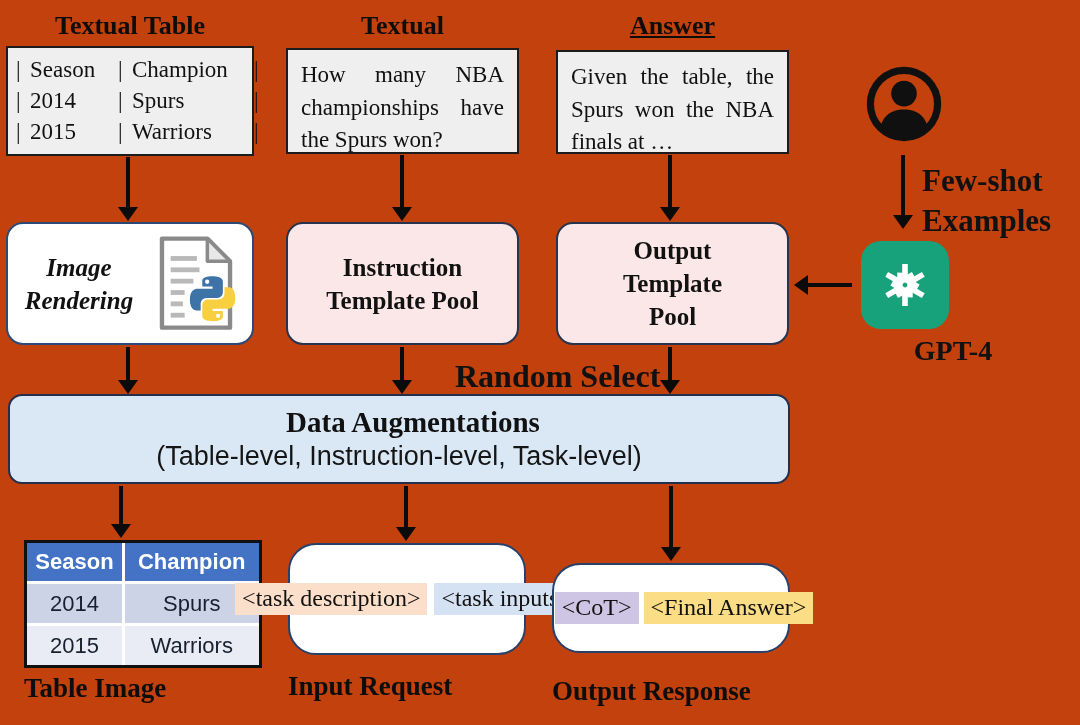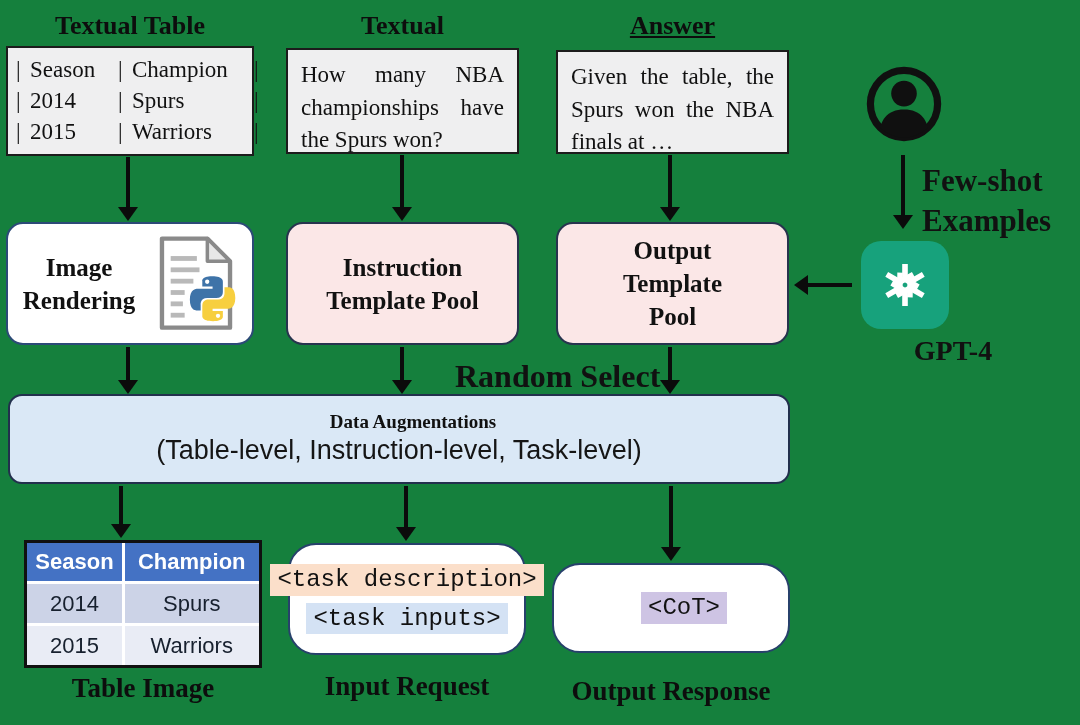--- a/index.html
+++ b/index.html
@@ -1,40 +1,40 @@
 <!DOCTYPE html>
 <html><head>
 <meta charset="utf-8">
 <style>
   html,body{margin:0;padding:0;background:#ffffff;}
-  #canvas{position:relative;width:1080px;height:725px;background:#15803d;overflow:hidden;
+  #canvas{position:relative;width:1080px;height:725px;background:#c2410c;overflow:hidden;
           font-family:"Liberation Serif","DejaVu Serif",serif;color:#111;}
   .abs{position:absolute;}
 
   
   .h-title{font-weight:bold;font-size:26px;text-align:center;color:#0d0d0d;}
-  .caption{font-weight:bold;font-size:27px;text-align:center;color:#0d0d0d;}
+  .caption{font-weight:bold;font-size:27px;color:#0d0d0d;}
 
   
   .grey-box{background:#efeff0;border:2.5px solid #1c1c1c;box-sizing:border-box;}
   .md-grid{display:grid;grid-template-columns:14px 88px 14px 122px 8px;
            font-size:23px;line-height:31px;padding:6px 4px 0 8px;}
   .just-text{font-size:23px;line-height:1.42;text-align:justify;padding:9px 13px;}
 
   
   .proc{box-sizing:border-box;border-radius:17px;border:2.5px solid #27344e;
         display:flex;align-items:center;justify-content:center;text-align:center;}
   .proc.white{background:#ffffff;border-color:#2c4a77;}
   .proc.pink{background:#fbe7e7;}
   .proc-label{font-weight:bold;font-size:25px;line-height:1.32;}
 
   
   .aug{box-sizing:border-box;background:#dae8f6;border:2.5px solid #22304d;border-radius:14px;
        display:flex;flex-direction:column;align-items:center;justify-content:center;}
-  .aug-title{font-weight:bold;font-size:19px;line-height:1.2;margin-left:28px;}
+  .aug-title{font-weight:bold;font-size:29px;line-height:1.2;margin-left:28px;}
   .aug-sub{font-family:"Liberation Sans","DejaVu Sans",sans-serif;font-size:27px;line-height:1.25;color:#151515;}
 
   
   .arr-v{width:22px;}
   .arr-v .stem{position:absolute;left:50%;transform:translateX(-50%);top:0;bottom:10px;width:4px;background:#0b0b0b;}
   .arr-v .head{position:absolute;bottom:0;left:50%;transform:translateX(-50%);width:0;height:0;
                border-left:10px solid transparent;border-right:10px solid transparent;border-top:14px solid #0b0b0b;}
   .arr-h{height:22px;}
   .arr-h .stem{position:absolute;top:50%;transform:translateY(-50%);left:10px;right:0;height:4px;background:#0b0b0b;}
   .arr-h .head{position:absolute;left:0;top:50%;transform:translateY(-50%);width:0;height:0;
@@ -53,21 +53,21 @@
   .timg-head .cell{background:#4472c4;color:#ffffff;font-weight:bold;font-size:22px;height:38px;
                    display:flex;align-items:center;justify-content:center;}
   .timg-head .vdiv{background:#ffffff;}
   .timg-body .cell{font-size:22px;color:#17202e;height:39px;display:flex;align-items:center;justify-content:center;}
   .timg-body.odd .cell{background:#ccd3e7;}
   .timg-body.even .cell{background:#e9ecf5;}
   .timg-body .vdiv{background:#ffffff;}
 
   
   .slot-box{box-sizing:border-box;background:#ffffff;border:2.5px solid #27416b;border-radius:28px;
-            display:flex;flex-direction:column;align-items:center;justify-content:center;gap:7px;font-family:Liberation Mono, monospace;}
+            display:flex;align-items:center;justify-content:center;gap:7px;}
   .slot{font-size:24px;line-height:1.15;padding:2px 7px;white-space:nowrap;}
   .slot.desc{background:#fbdfca;}
   .slot.inputs{background:#d4e2f4;}
   .slot.format{background:#d8ecd0;}
   .slot.cot{background:#cec4e4;margin-left:26px;}
   .slot.final{background:#fbdd85;}
 </style>
 </head>
 <body>
 
@@ -108,21 +108,21 @@
     </div>
   <div class="abs arr-v" style="left:391px;top:155px;height:66px;">
       <div class="stem"></div>
       <div class="head"></div>
     </div>
   <div class="abs arr-v" style="left:659px;top:155px;height:66px;">
       <div class="stem"></div>
       <div class="head"></div>
     </div>
 
-  <div class="abs proc white" style="left:6px;top:222px;width:248px;height:123px;gap:6px;">
+  <div class="abs proc white" style="left:6px;top:222px;width:248px;height:123px;gap:6px;font-style:italic;">
     <div class="proc-label" style="width:126px;">Image Rendering</div>
 
     <svg width="96" height="104" viewBox="0 0 110 118">
       <path d="M16 7 h52 l26 26 v76 h-78 z" fill="#ffffff" stroke="#8a8a8a" stroke-width="5" stroke-linejoin="round"></path>
       <path d="M68 7 l26 26 h-26 z" fill="#e8e8e8" stroke="#8a8a8a" stroke-width="4" stroke-linejoin="round"></path>
       <g fill="#b9b9b9">
         <rect x="26" y="27" width="30" height="5.5"></rect>
         <rect x="26" y="40" width="33" height="5.5"></rect>
         <rect x="26" y="53" width="26" height="5.5"></rect>
         <rect x="26" y="66" width="16" height="5.5"></rect>
@@ -238,16 +238,17 @@
   <div class="abs caption" style="left:24px;top:673px;width:238px;">Table Image</div>
 
   <div class="abs slot-box" style="left:288px;top:543px;width:238px;height:112px;">
     <span class="slot desc">&lt;task description&gt;</span>
     <span class="slot inputs">&lt;task inputs&gt;</span>
   </div>
   <div class="abs caption" style="left:288px;top:671px;width:238px;">Input Request</div>
 
   <div class="abs slot-box" style="left:552px;top:563px;width:238px;height:90px;gap:5px;">
     <span class="slot cot">&lt;CoT&gt;</span>
+    <span class="slot final">&lt;Final Answer&gt;</span>
   </div>
   <div class="abs caption" style="left:552px;top:676px;width:238px;">Output Response</div>
 
 </div>
 
 </body></html>

